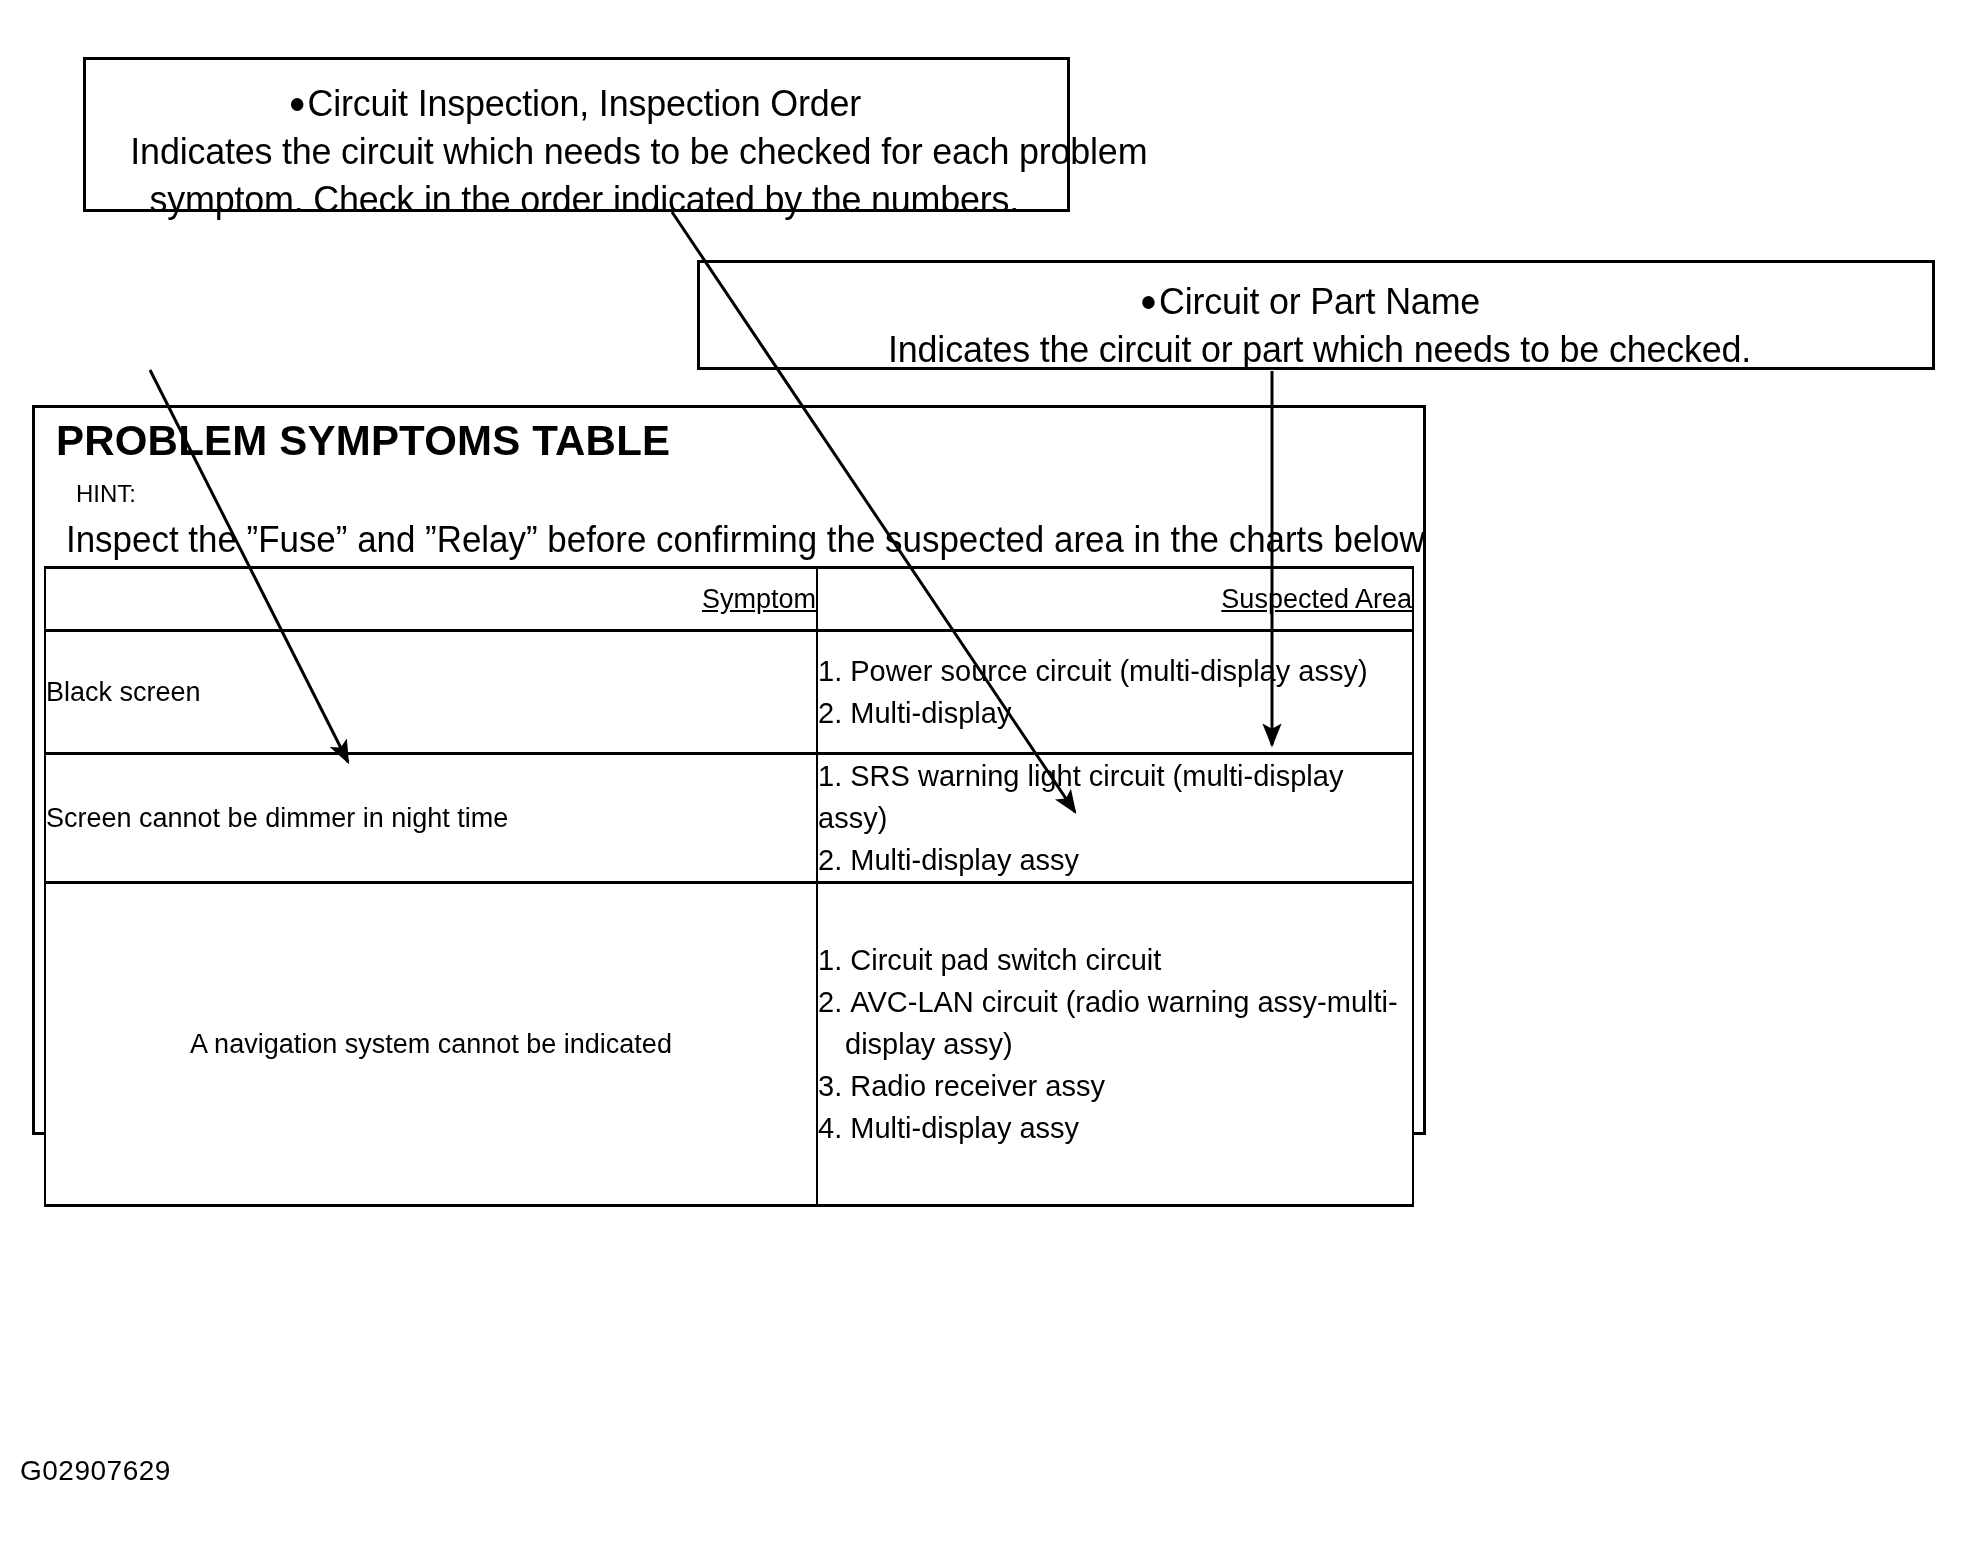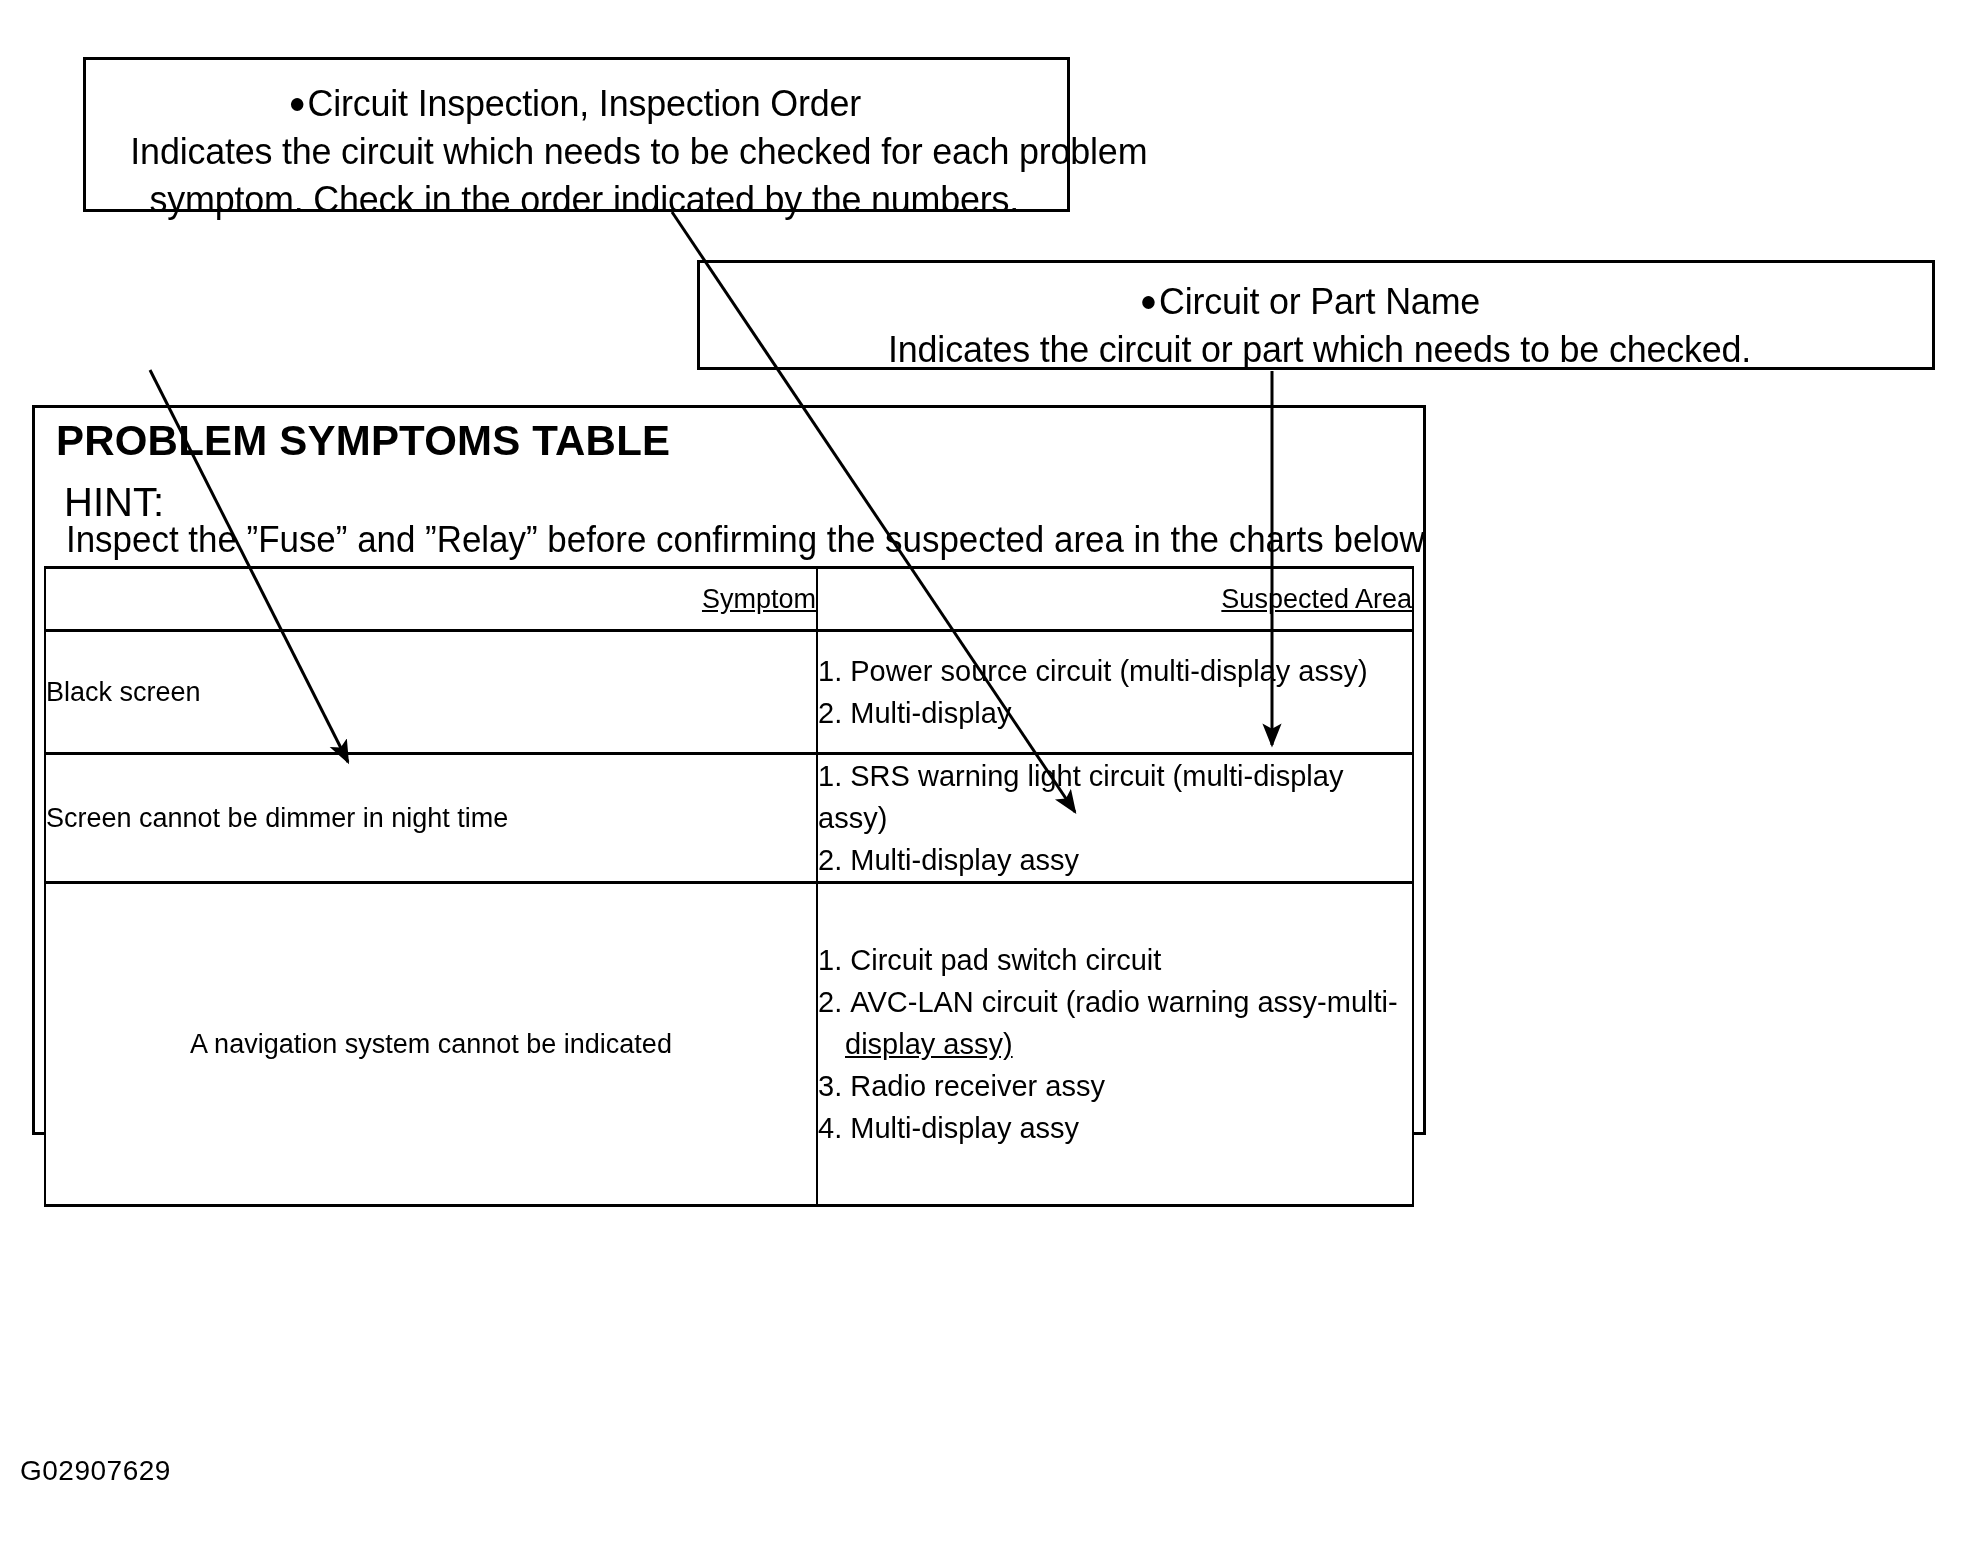--- a/index.html
+++ b/index.html
@@ -95,23 +95,23 @@
     left: 56px;
     top: 417px;
     font-size: 42px;
     font-weight: bold;
     letter-spacing: 0.2px;
     z-index: 2;
     white-space: pre;
   }
   #hint-label {
     position: absolute;
-    left: 64px;
+    left: 76px;
     top: 480px;
-    font-size: 40px;
+    font-size: 24px;
     z-index: 2;
     white-space: pre;
   }
   #hint-text {
     position: absolute;
     left: 66px;
     top: 519px;
     font-size: 36px;
     z-index: 2;
     white-space: pre;
@@ -163,21 +163,20 @@
     vertical-align: middle;
   }
   .area-item {
     display: block;
     line-height: 1.45;
     white-space: pre-wrap;
   }
   .area-item .wrap2 {
     display: block;
     padding-left: 27px;
-    text-decoration: underline;
   }
 
   
   #leaders {
     position: absolute;
     left: 0; top: 0;
     width: 1967px; height: 1554px;
     z-index: 4;
     pointer-events: none;
   }

